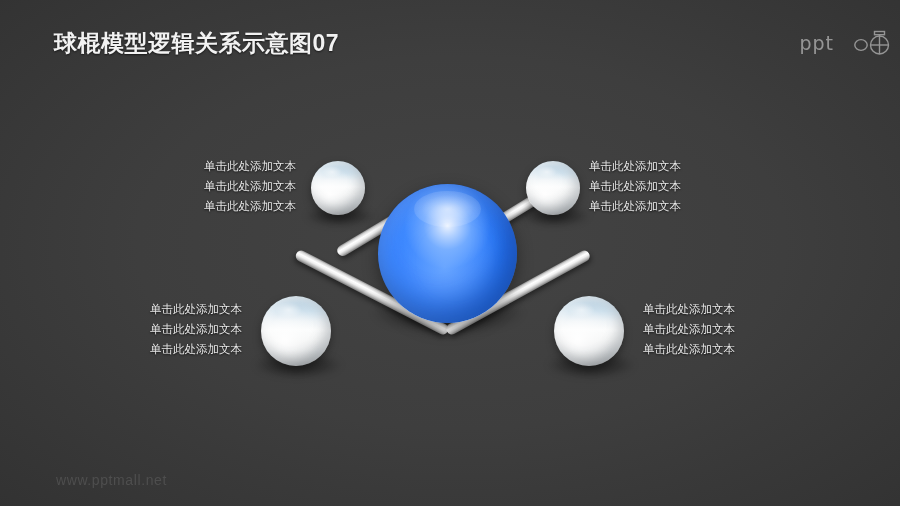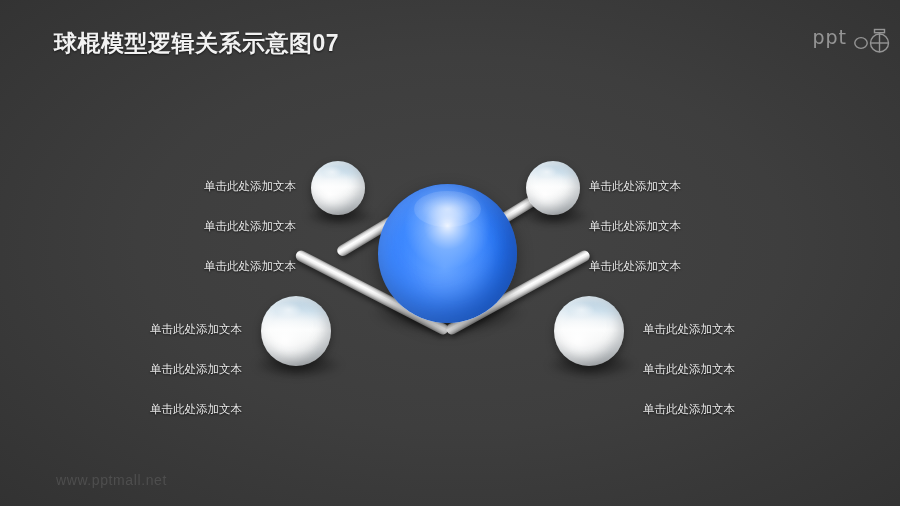--- a/index.html
+++ b/index.html
@@ -38,21 +38,22 @@
     letter-spacing: 0.5px;
     text-shadow: 0 1px 2px rgba(0,0,0,0.6);
     white-space: nowrap;
   }
   .logo {
     position: absolute;
     right: 28px;
     top: 26px;
     height: 34px;
     display: flex;
-    gap: 5px;
+    align-items: center;
+    gap: 18px;
     opacity: 0.62;
   }
   .logo-text {
     font-size: 19px;
     letter-spacing: 1px;
     color: #cfcfcf;
     font-family: "DejaVu Sans", sans-serif;
   }
 
   
@@ -178,21 +179,21 @@
     position: absolute;
     color: #e8e8e8;
     font-size: 11.5px;
     line-height: 20px;
     white-space: nowrap;
     text-shadow: 0 1px 2px rgba(0,0,0,0.75);
     font-family: "DejaVu Sans", "Liberation Sans", sans-serif;
   }
   .label.right { text-align: left; }
   .label.left  { text-align: left; }
-  .label div { display: block; margin-top: 20px; }
+  .label div { display: block; }
 </style>
 </head>
 <body>
 
 <div class="slide">
 
   <div class="vignette"></div>
 
   <div class="title">球棍模型逻辑关系示意图07</div>
 

